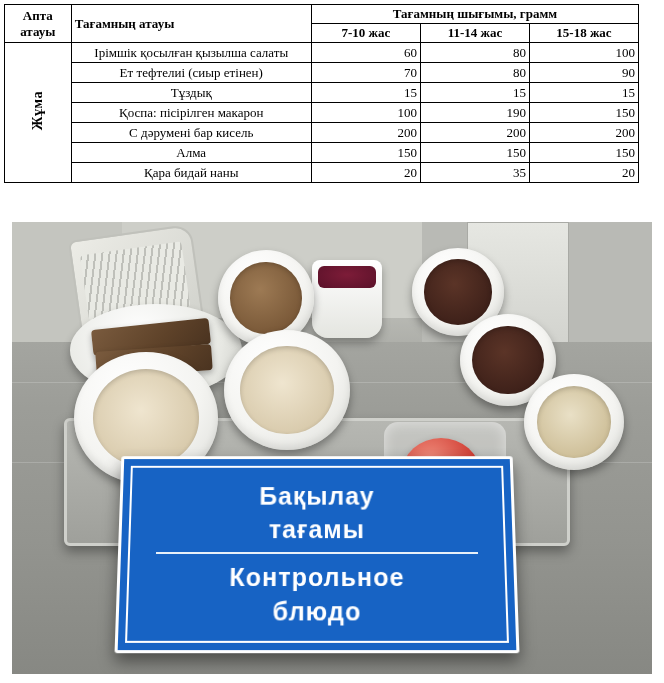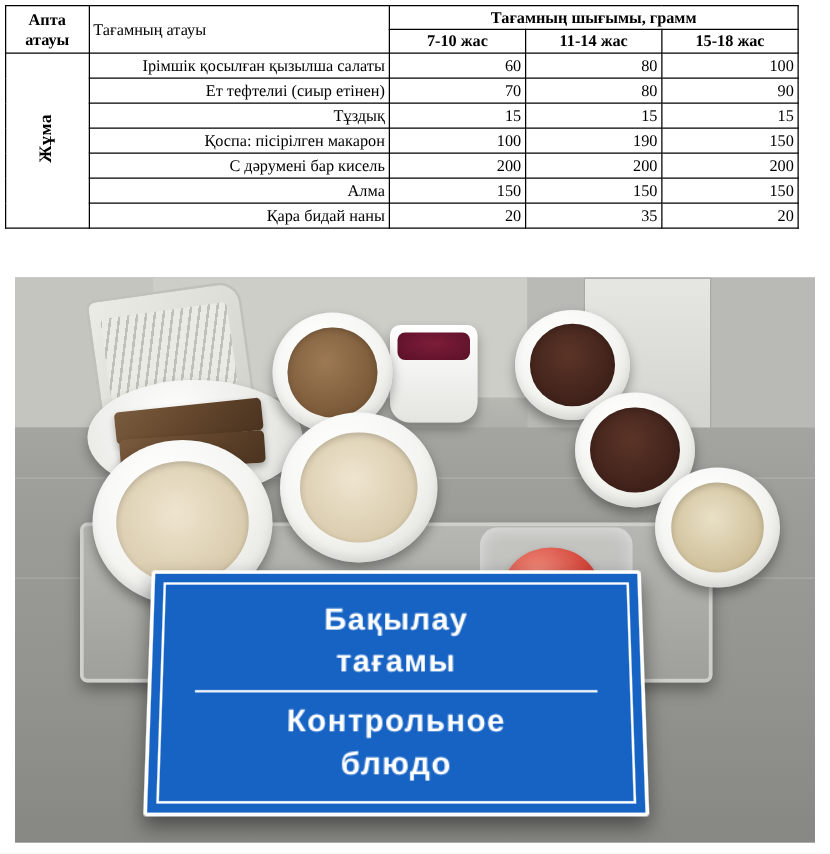--- a/index.html
+++ b/index.html
@@ -30,28 +30,28 @@
     font-size: 13px;
     padding: 1px 3px;
     vertical-align: middle;
   }
   th.head {
     font-weight: bold;
     text-align: center;
     font-size: 13.5px;
   }
   th.head-left {
-    font-weight: normal;
+    font-weight: bold;
     text-align: left;
     font-size: 13.5px;
     padding-left: 6px;
     margin-left: 43px;
   }
   td.dish {
-    text-align: right;
+    text-align: center;
     padding-left: 5px;
     font-size: 13px;
     height: 17px;
   }
   td.num {
     text-align: right;
     font-size: 13px;
   }
   td.daycell {
     text-align: center;

